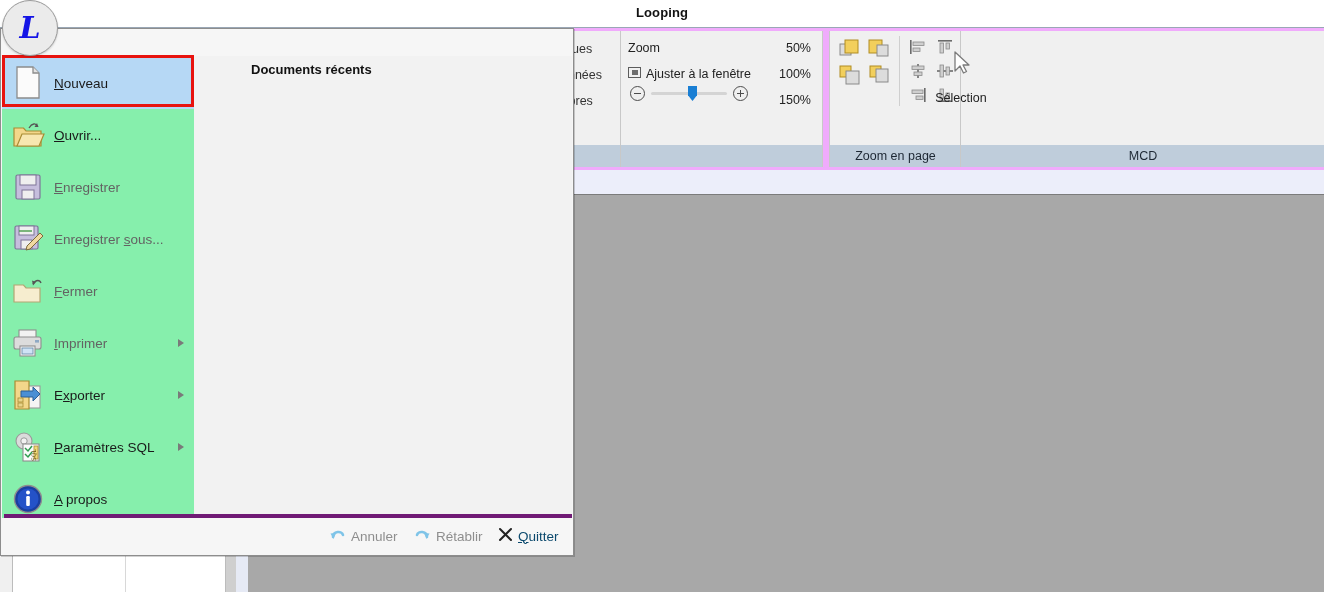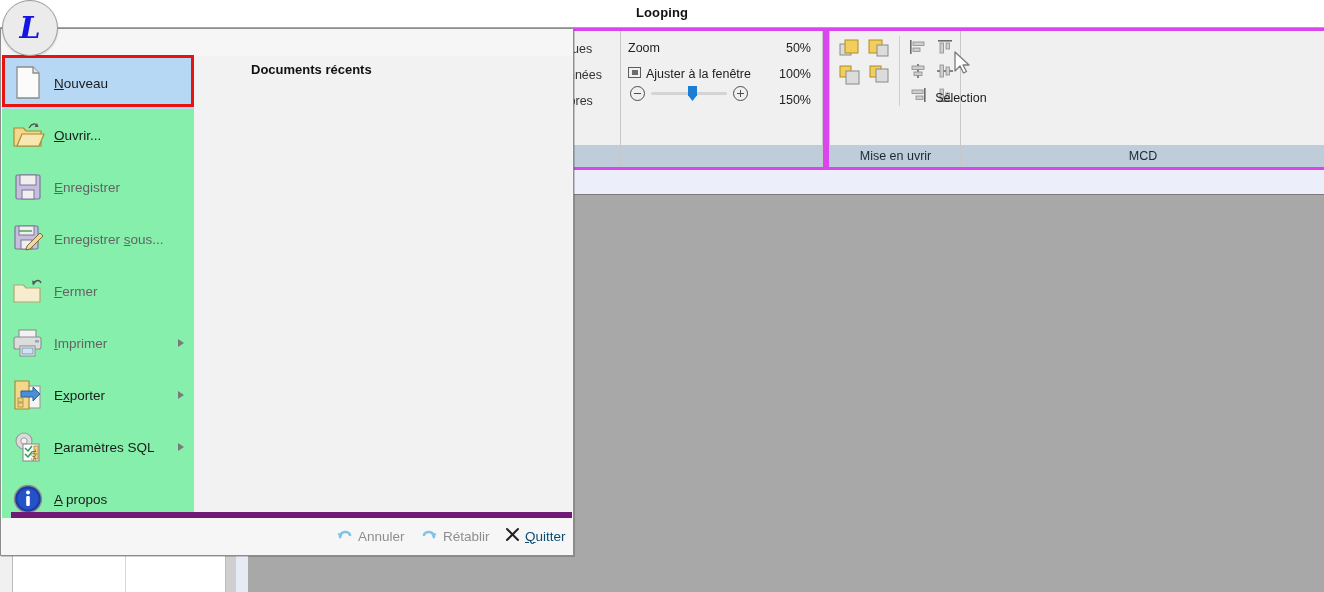--- a/index.html
+++ b/index.html
@@ -22,21 +22,21 @@
     letter-spacing: .1px;
   }
   .title-underline {
     position: absolute; left: 0; top: 27px; width: 1324px; height: 1px;
     background: #9aa7b5;
   }
 
   
   .ribbon {
     position: absolute; left: 0; top: 28px; width: 1324px; height: 142px;
-    background: #d946ef;
+    background: #f0abfc;
     border-bottom: 1px solid #9aa7b5;
   }
   .ribbon-inner { position: absolute; left: 0; top: 0; right: 0; bottom: 0; }
 
   .rgroup {
     position: absolute; top: 3px; bottom: 3px;
     background: #f0f0f0;
     border-left: 1px solid #c8c8c8;
     border-right: 1px solid #c8c8c8;
   }
@@ -151,22 +151,22 @@
     border-top: 4.5px solid transparent; border-bottom: 4.5px solid transparent;
   }
   .mi.sel { background: #b6d8f5; }
   .mi-hl {
     position: absolute; left: 1px; top: 24px; width: 192px; height: 54px;
     border: 3px solid #e8130f; box-sizing: border-box; pointer-events: none;
   }
   .u { text-decoration: underline; }
 
   .bs-footer {
-    position: absolute; left: 10px; right: 1px; bottom: 1px; height: 36px;
-    background: #f6f6f6; border-top: 6px solid #701a75; text-align: center;
+    position: absolute; left: 3px; right: 1px; bottom: 1px; height: 36px;
+    background: #f6f6f6; border-top: 4px solid #701a75; text-align: center;
   }
   .fbtn {
     position: absolute; top: 6px; height: 24px; display: flex; align-items: center; gap: 5px;
     font-size: 13.5px; white-space: nowrap;
   }
   .fbtn.dim { color: #8e8e8e; }
   .fbtn.on { color: #0c4a6e; }
 
   
   .logo {
@@ -298,21 +298,21 @@
             </div>
             <div class="icell">
               <svg width="18" height="16" viewBox="0 0 18 16">
                   <rect x="2" y="13.4" width="14" height="1.6" fill="#6b6b6b"></rect>
                   <rect x="4" y="2" width="3.4" height="10" fill="#cfcfcf" stroke="#8a8a8a" stroke-width=".8"></rect>
                   <rect x="10" y="6" width="3.4" height="6" fill="#cfcfcf" stroke="#8a8a8a" stroke-width=".8"></rect>
                 </svg>
             </div>
           </div>
         </div>
-        <div class="rgroup-label">Mise en uvrir</div>
+        <div class="rgroup-label">Zoom en page</div>
       </div>
 
       <div class="rgroup" style="left:960px; width:364px; border-right:none;">
         <div class="rgroup-body">
 
           <div class="mcd-item" style="left:996px; margin-left:-996px; width:60px; left:966px; top:4px;">
             <div class="mcd-ico">
               <svg width="26" height="30" viewBox="0 0 26 30">
                   <path d="M7 4 L7 23 L12 18 L15.5 25 L18.5 23.5 L15 17 L21 17 Z" fill="#ffffff" stroke="#7b7b7b" stroke-width="1.3" stroke-linejoin="round"></path>
                 </svg>

